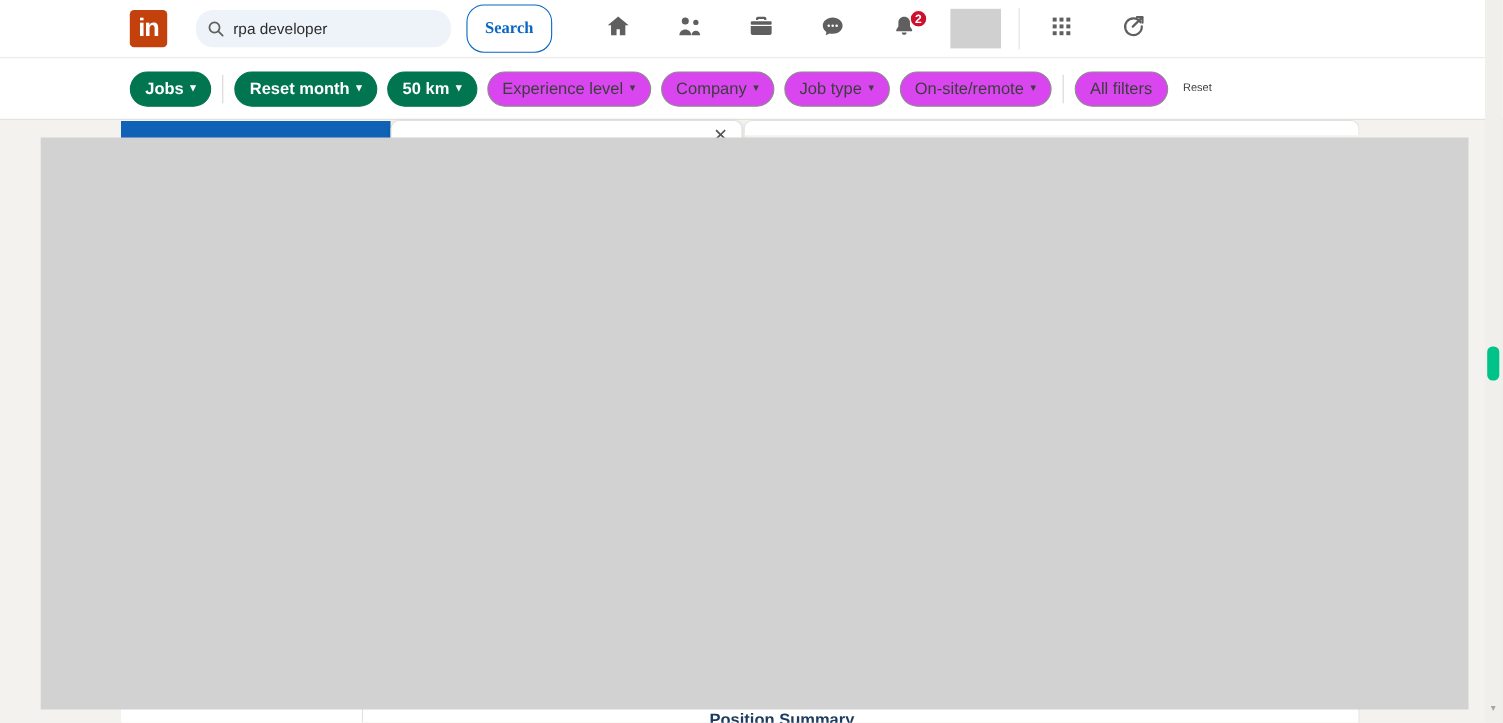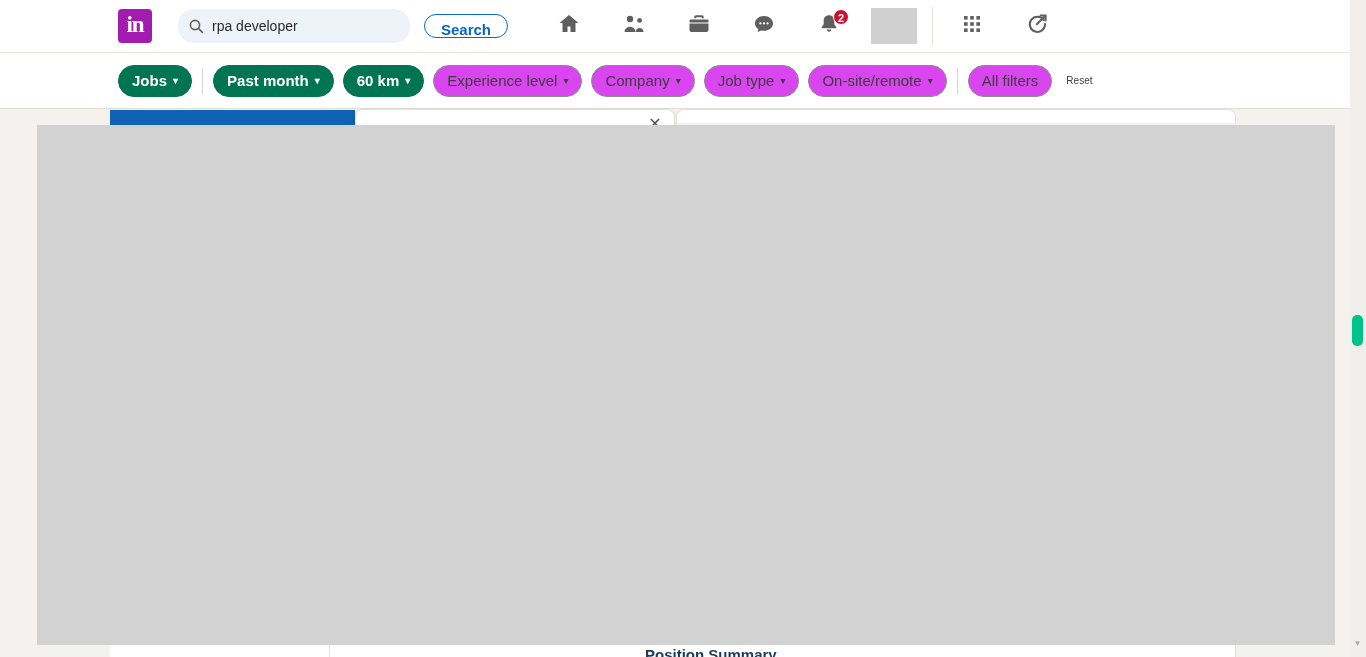--- a/index.html
+++ b/index.html
@@ -18,45 +18,45 @@
     position: absolute; top: 0; left: 0;
     width: 1366px; height: 53px;
     background: #ffffff;
     border-bottom: 1px solid #e8e6e1;
     display: flex; align-items: center;
   }
   .nav-left { display: flex; align-items: center; padding-left: 118px; }
 
   .li-logo {
     width: 34px; height: 34px; border-radius: 4px;
-    background: #a21caf; color: #ffffff;
+    background: #c2410c; color: #ffffff;
     font-weight: bold; font-size: 23px; line-height: 32px;
     text-align: center; letter-spacing: -1px;
-    font-family: Liberation Serif, serif;
+    font-family: Liberation Sans, sans-serif;
   }
 
   .search-box {
     display: flex; align-items: center;
     height: 34px; border-radius: 16px; background: #edf3f8;
     margin-left: 26px; padding: 0 10px;
   }
   .keyword-box { width: 232px; }
   .location-box { width: 232px; margin-left: 8px; }
   .search-box .ico { flex: 0 0 auto; display: flex; align-items: center; margin-right: 8px; }
   .search-box .txt {
     font-size: 14px; color: #2c2c2c; white-space: nowrap;
     overflow: hidden; text-overflow: ellipsis;
   }
 
   .search-btn {
-    margin-left: 14px; height: 24px; padding: 0 16px;
+    margin-left: 14px; height: 44px; padding: 0 16px;
     border: 1px solid #0a66c2; border-radius: 16px;
     background: #ffffff; color: #0a66c2;
     font-size: 15px; font-weight: bold; line-height: 30px;
-    font-family: Liberation Sans, sans-serif;
+    font-family: Liberation Serif, serif;
     cursor: pointer; white-space: nowrap;
   }
 
   .nav-icons { display: flex; align-items: center; margin-left: 28px; }
   .nav-item {
     width: 65px; height: 52px;
     display: flex; align-items: center; justify-content: center;
     position: relative; cursor: pointer;
   }
   .badge {
@@ -291,27 +291,27 @@
   <div id="filterbar">
 
     <div class="pill active">
       <span>Jobs</span>
       <span class="caret">▾</span>
     </div>
 
     <span class="bar-divider"></span>
 
     <div class="pill active">
-      <span>Past month</span>
+      <span>Reset month</span>
       <span class="caret">▾</span>
     </div>
     <span class="pill-gap"></span>
 
     <div class="pill active">
-      <span>60 km</span>
+      <span>50 km</span>
       <span class="caret">▾</span>
     </div>
     <span class="pill-gap"></span>
 
     <div class="pill plain">
       <span>Experience level</span>
       <span class="caret">▾</span>
     </div>
     <span class="pill-gap"></span>
 

